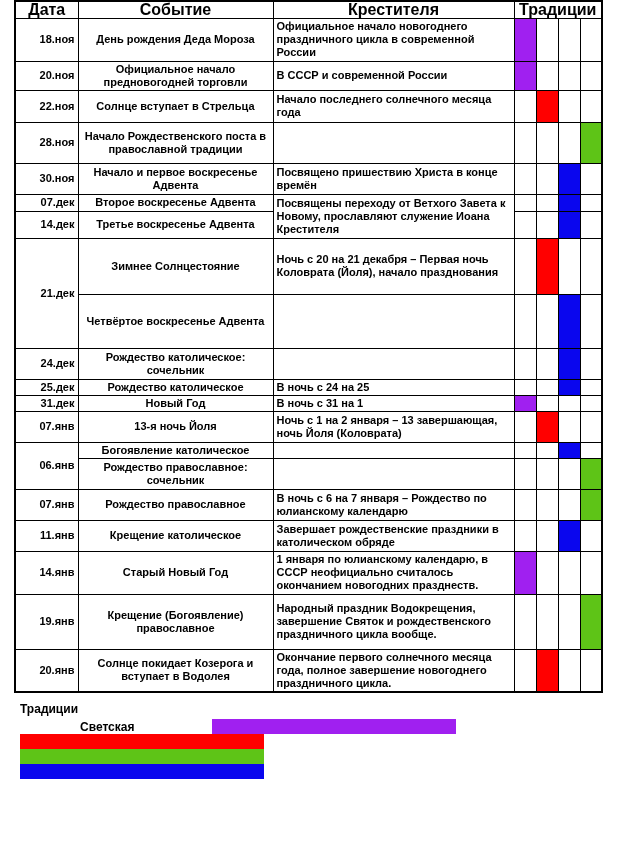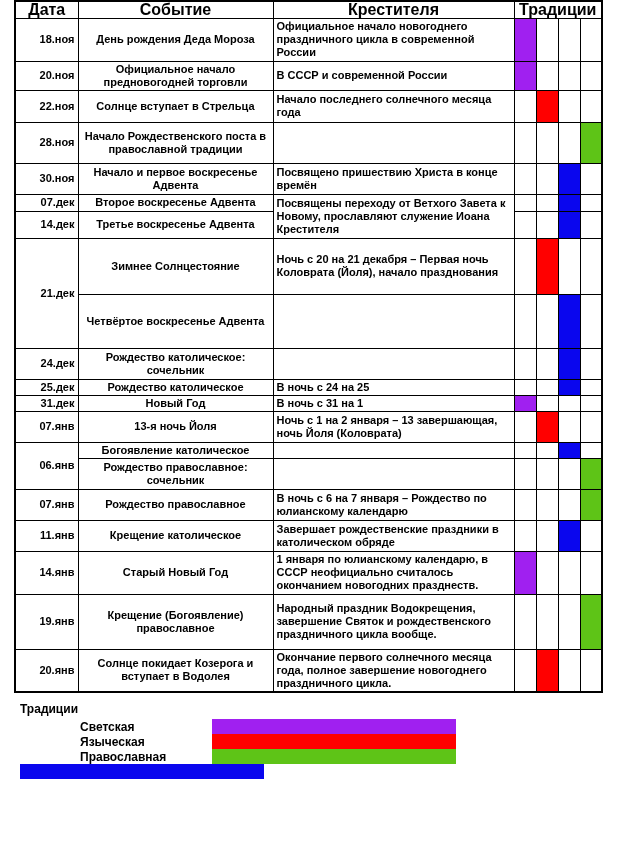--- a/index.html
+++ b/index.html
@@ -246,25 +246,23 @@
   </table>
 
   <div class="legend">
     <div class="legend-title">Традиции</div>
     <div id="legend-rows">
         <div class="legend-row">
           <div class="legend-label">Светская</div>
           <div class="legend-swatch" style="background: rgb(160, 32, 240);"></div>
         </div>
         <div class="legend-row">
-          <div class="legend-label">Языческая</div>
           <div class="legend-swatch" style="background: rgb(255, 0, 0);"></div>
         </div>
         <div class="legend-row">
-          <div class="legend-label">Православная</div>
           <div class="legend-swatch" style="background: rgb(94, 196, 23);"></div>
         </div>
         <div class="legend-row">
           <div class="legend-swatch" style="background: rgb(10, 6, 238);"></div>
         </div>
       </div>
   </div>
 
 </div>
 

